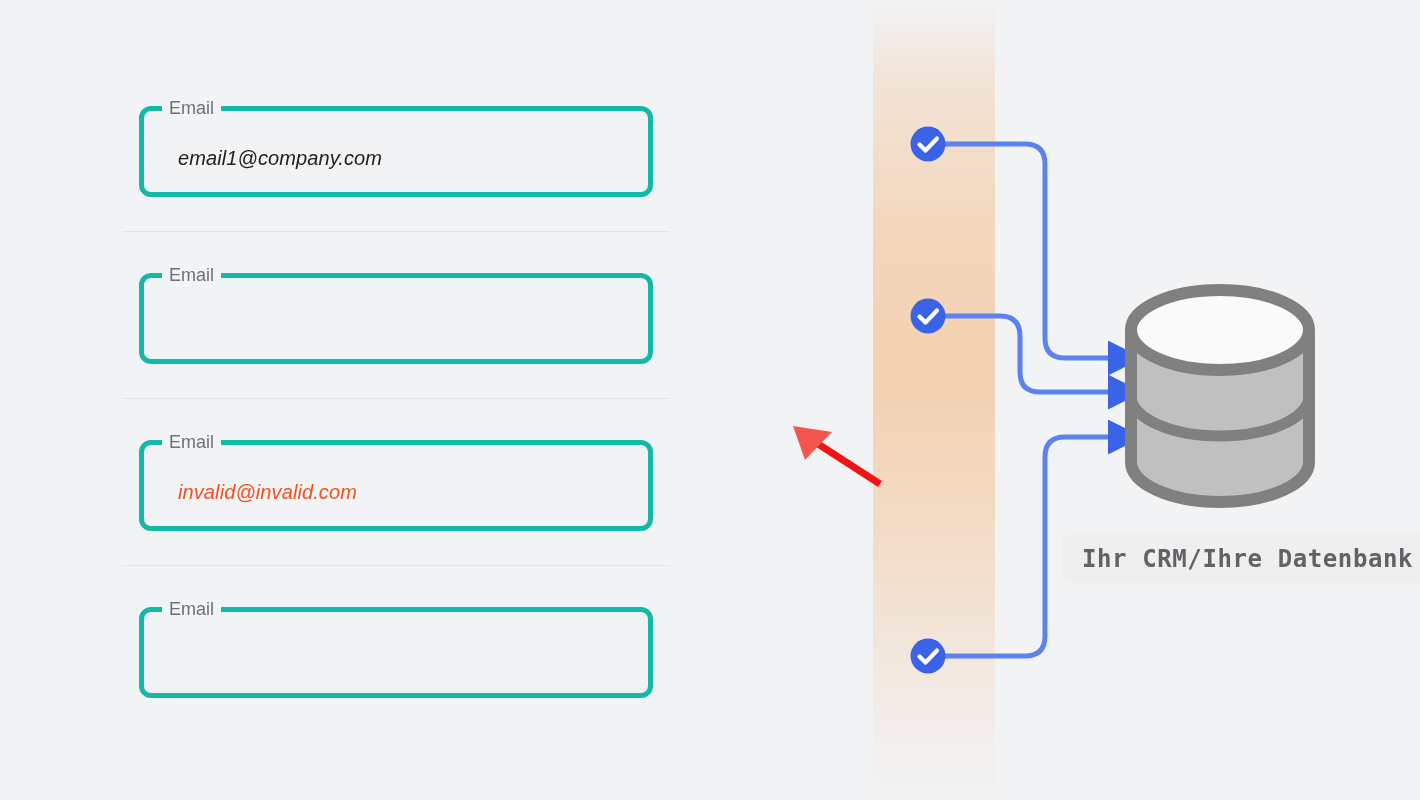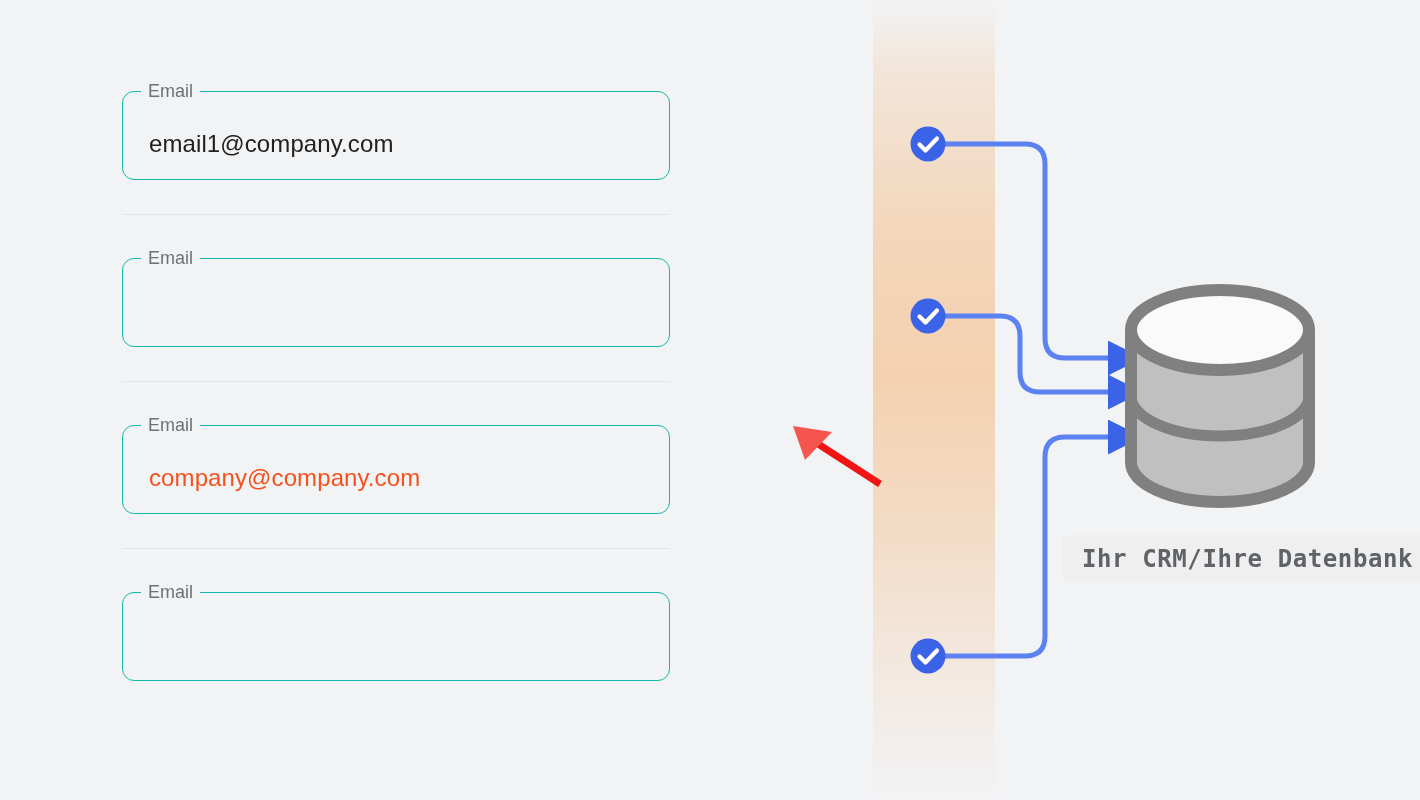--- a/index.html
+++ b/index.html
@@ -47,44 +47,45 @@
     top: 82px;
     width: 548px;
   }
   .field-wrap { position: relative; }
   .divider {
     height: 1px;
     background: #e3e4e7;
     margin: 34px 0 34px 0;
   }
   fieldset.email-field {
-    margin: 0;
+    margin: 17px;
     padding: 0 0 0 0;
-    border: 1px solid #14b8a6;
+    border: 5px solid #14b8a6;
     border-radius: 12px;
     height: 98px;
     box-sizing: border-box;
     background: transparent;
     position: relative;
   }
   fieldset.email-field > legend {
     margin-left: 18px;
     padding: 0 7px;
     font-size: 18px;
     color: #6e7276;
     line-height: 1;
   }
   .email-value {
     position: absolute;
-    left: 26px;
+    left: 34px;
     top: 30px;
-    font-size: 24px;
+    font-size: 20px;
     color: #212121;
     letter-spacing: 0.1px;
     white-space: nowrap;
+    font-style: italic;
   }
   .email-value.invalid { color: #f4511e; }
 
   
   svg.diagram {
     position: absolute;
     left: 0; top: 0;
     width: 1420px;
     height: 800px;
     overflow: visible;
@@ -128,21 +129,21 @@
       <fieldset class="email-field">
         <legend>Email</legend>
       </fieldset>
     </div>
 
     <div class="divider"></div>
 
     <div class="field-wrap">
       <fieldset class="email-field">
         <legend>Email</legend>
-        <div class="email-value invalid">company@company.com</div>
+        <div class="email-value invalid">invalid@invalid.com</div>
       </fieldset>
     </div>
 
     <div class="divider"></div>
 
     <div class="field-wrap">
       <fieldset class="email-field">
         <legend>Email</legend>
       </fieldset>
     </div>

